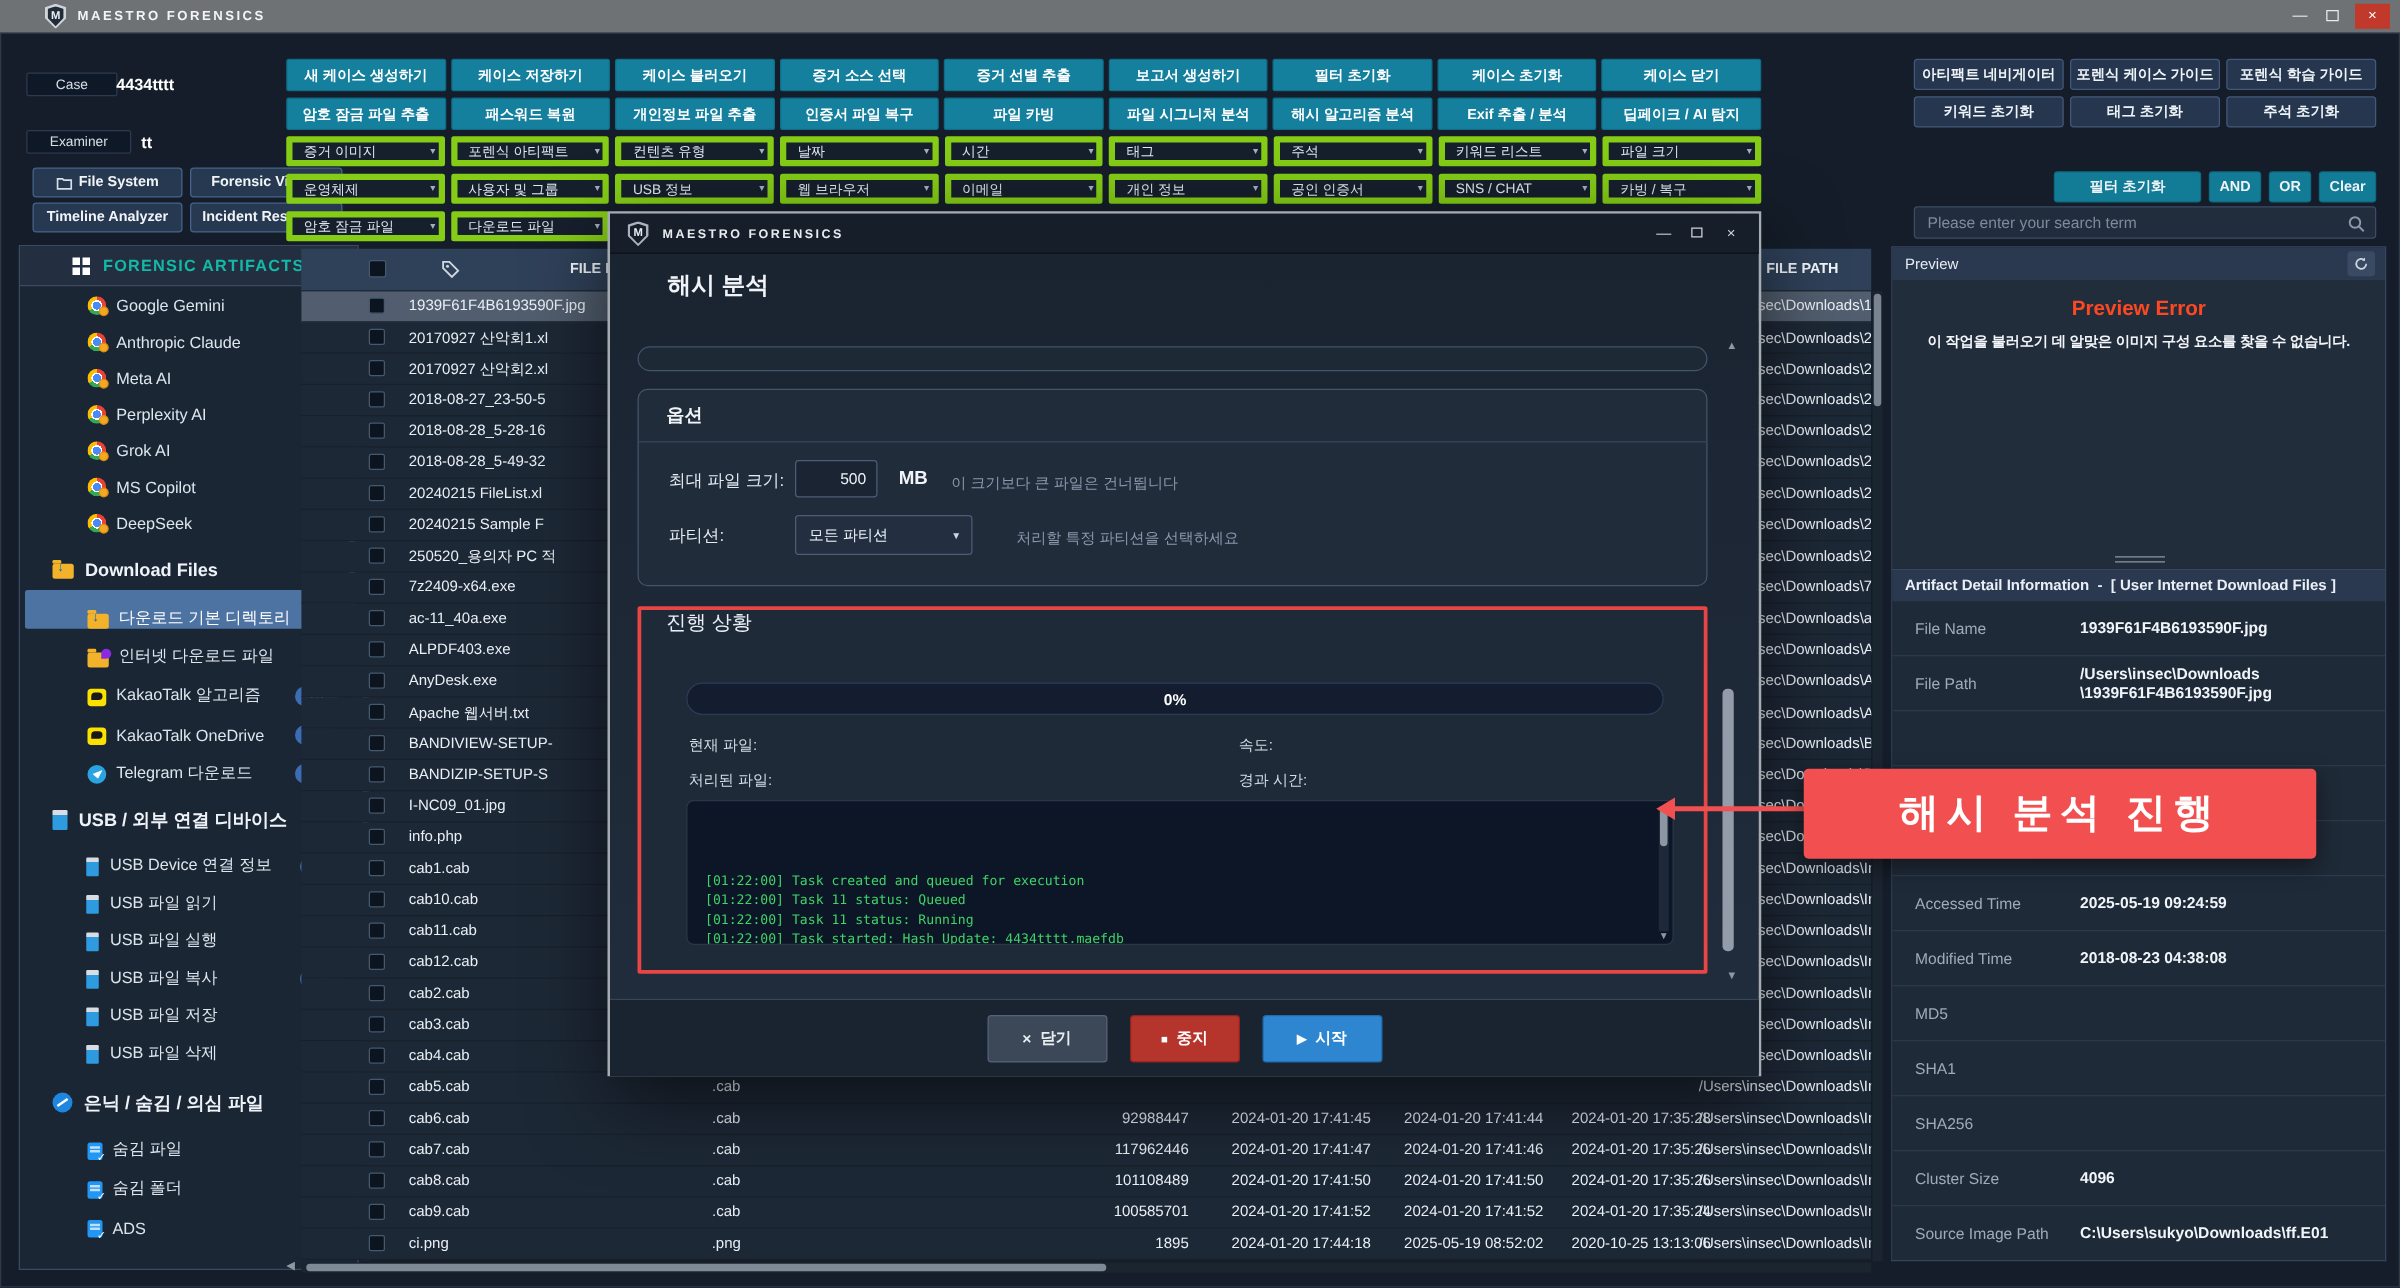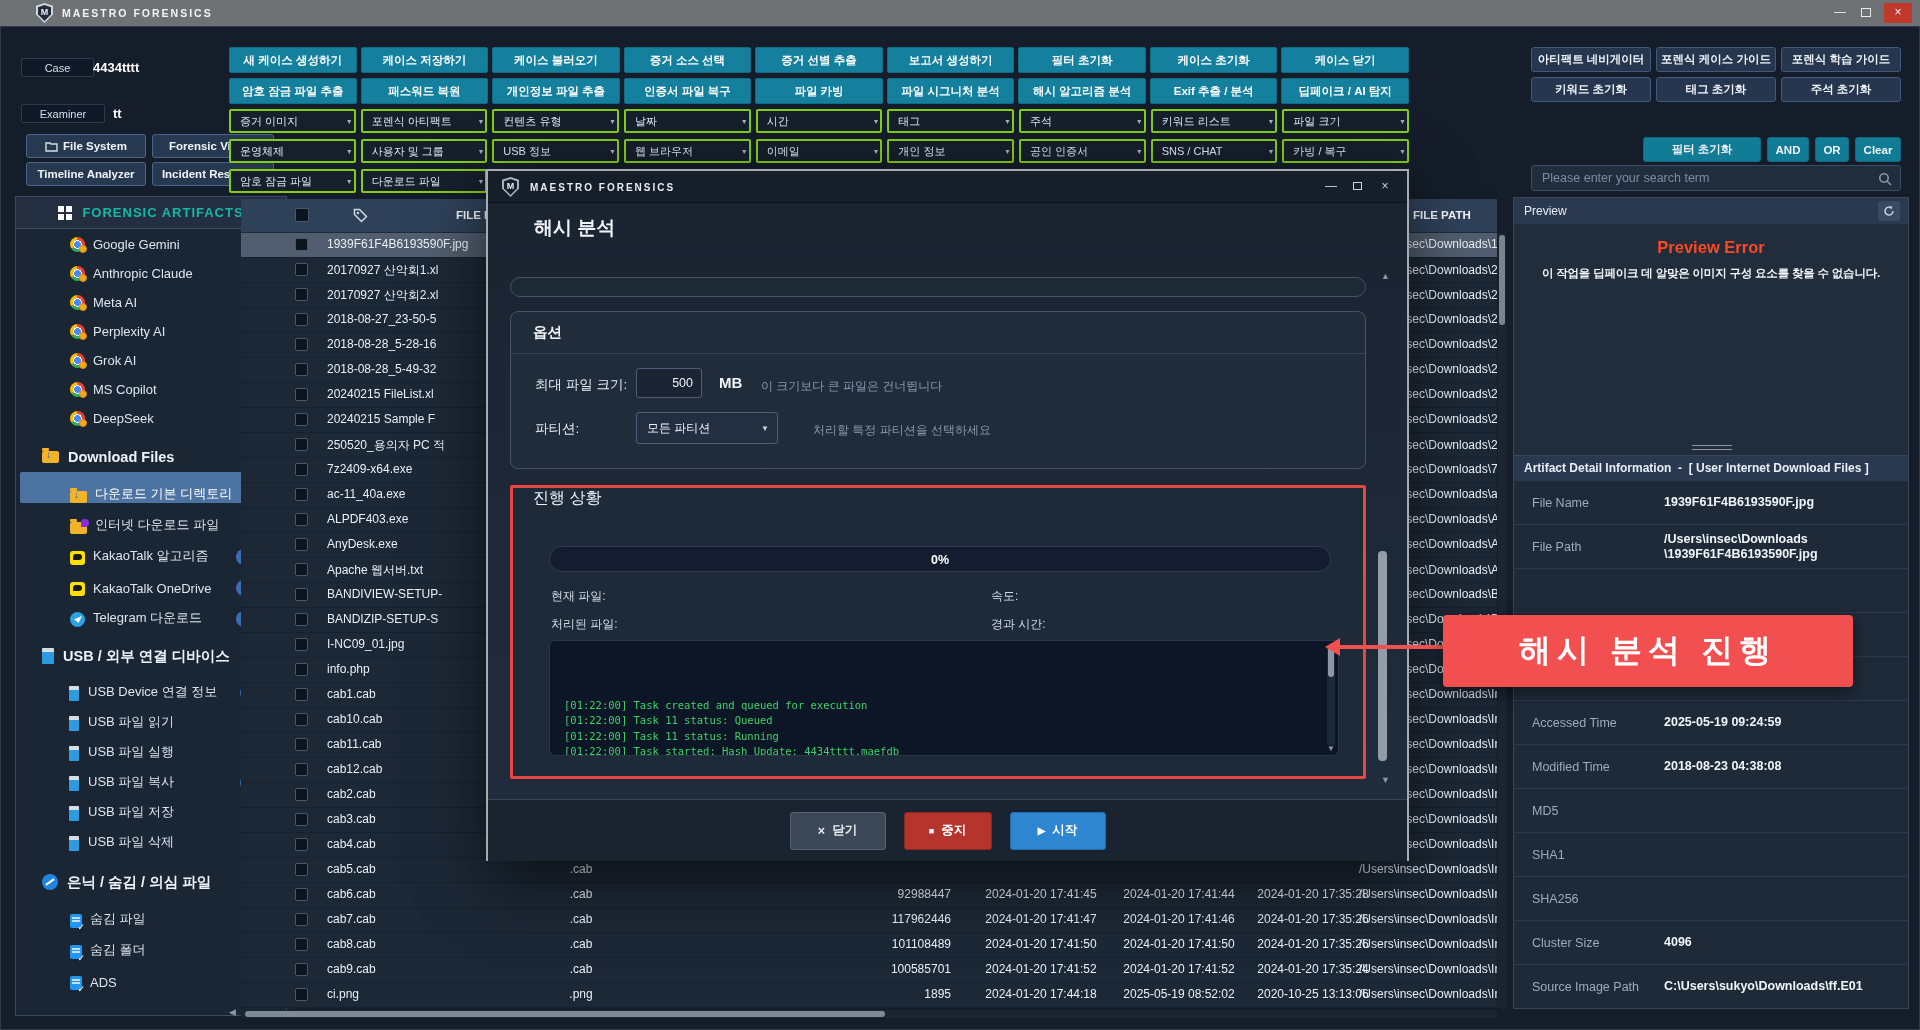--- a/index.html
+++ b/index.html
@@ -61,21 +61,21 @@
   .icon[data-icon="doc-check"]{width:12px;height:14px;background:#2196f3;border-radius:2px}
   .icon[data-icon="doc-check"]::before{content:"";position:absolute;left:2px;top:3px;width:8px;height:1.5px;background:#bfe0ff;box-shadow:0 3px 0 #bfe0ff}
   .icon[data-icon="doc-check"]::after{content:"✓";position:absolute;right:-3px;bottom:-4px;color:#fff;font-size:9px;font-weight:bold}
   .scrollhint{position:absolute;color:#8d98a4;font-size:9px}
   
   #toolbar{position:absolute;left:228px;top:20px;width:1180px}
   .btn-row{display:grid;grid-template-columns:repeat(9,1fr);gap:4px;margin-bottom:5px}
   .tbtn{height:26px;background:#14809e;border:1px solid #0f6d87;border-radius:2px;color:#fff;font-weight:bold;font-size:11.5px;
     display:flex;align-items:center;justify-content:center;white-space:nowrap;overflow:hidden}
   .filter-row{display:grid;grid-template-columns:repeat(9,1fr);gap:5px;margin-bottom:6px}
-  .fbox{height:24px;background:#161f2c;border:2px solid #84cc16;border-radius:2px;display:flex;align-items:center;
+  .fbox{height:24px;background:#161f2c;border:5px solid #84cc16;border-radius:2px;display:flex;align-items:center;
     padding:0 1px 0 9px;font-size:11px;color:#dfe7ef}
   .fbox .car{margin-left:auto;font-size:7px;color:#9fb0c2}
   
   #thead{position:absolute;left:240px;top:172px;width:1256px;height:34px;background:#2f4159;border-bottom:1px solid #202b38}
   #thead .hname{position:absolute;left:215px;top:10px;font-weight:bold;font-size:11.5px;color:#f2f6fa;white-space:nowrap}
   #thead .hpath{position:absolute;left:1172px;top:10px;font-weight:bold;font-size:11.5px;color:#f2f6fa}
   .cbx{position:absolute;left:54px;top:9px;width:14px;height:14px;background:#0c1420;border:1px solid #45586e;border-radius:2px}
   #rows{position:absolute;left:240px;top:206px;width:1256px;height:776px;overflow:hidden}
   .trow{position:relative;height:25px;background:#1d2836;border-bottom:1px solid #18202b}
   .trow[data-state="selected"]{background:#525e6f}
@@ -831,21 +831,21 @@
         <span class="t">Preview</span>
         <span id="pv-iconbox">
           <svg width="12" height="12" viewBox="0 0 12 12">
             <path d="M10 6a4 4 0 1 1-1.2-2.8" fill="none" stroke="#cdd6e2" stroke-width="1.4"></path>
               <path d="M9 1v2.5H6.5z" fill="#cdd6e2"></path>
             </svg>
         </span>
       </div>
       <div id="pv-body">
         <div id="pv-err">Preview Error</div>
-        <div id="pv-msg">이 작업을 딥페이크 데 알맞은 이미지 구성 요소를 찾을 수 없습니다.</div>
+        <div id="pv-msg">이 작업을 불러오기 데 알맞은 이미지 구성 요소를 찾을 수 없습니다.</div>
         <div id="pv-grip"></div>
       </div>
     </div>
     <div id="detail">
       <div id="d-bar">Artifact Detail Information  -  [ User Internet Download Files ]</div>
       <div>
 
       <div class="drow">
           <span class="dl">File Name</span>
           <span class="dv">1939F61F4B6193590F.jpg</span>

